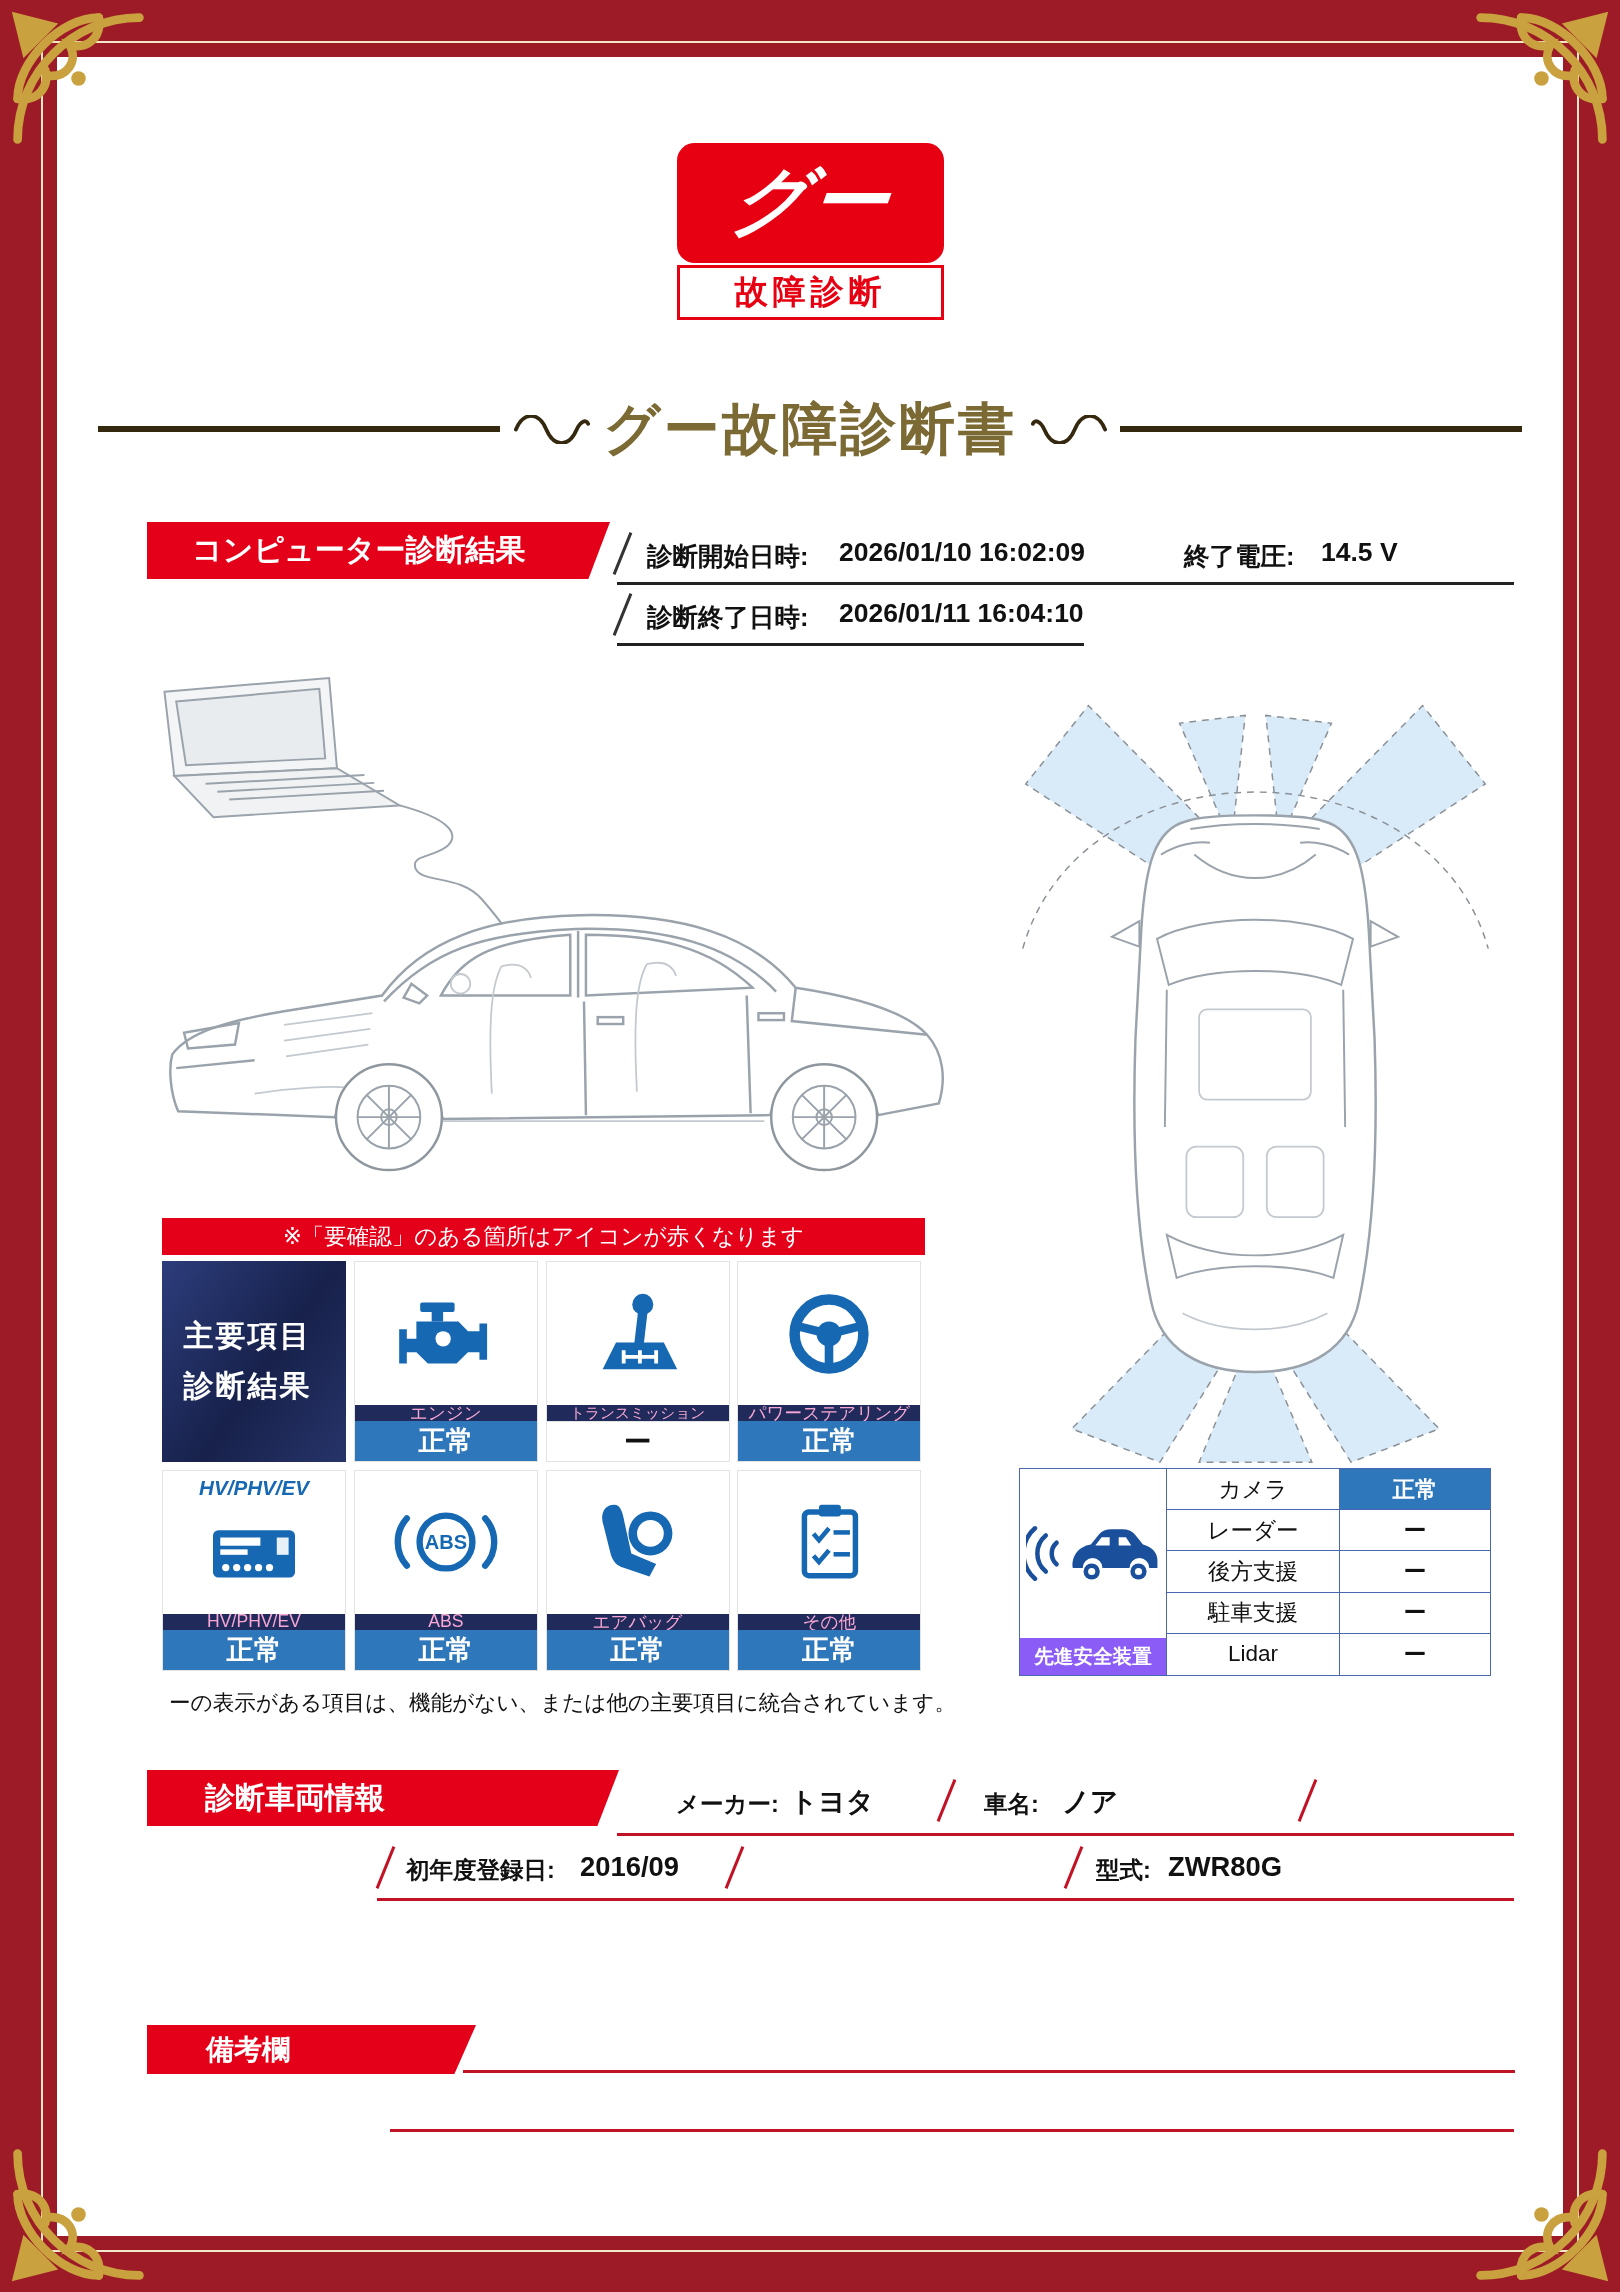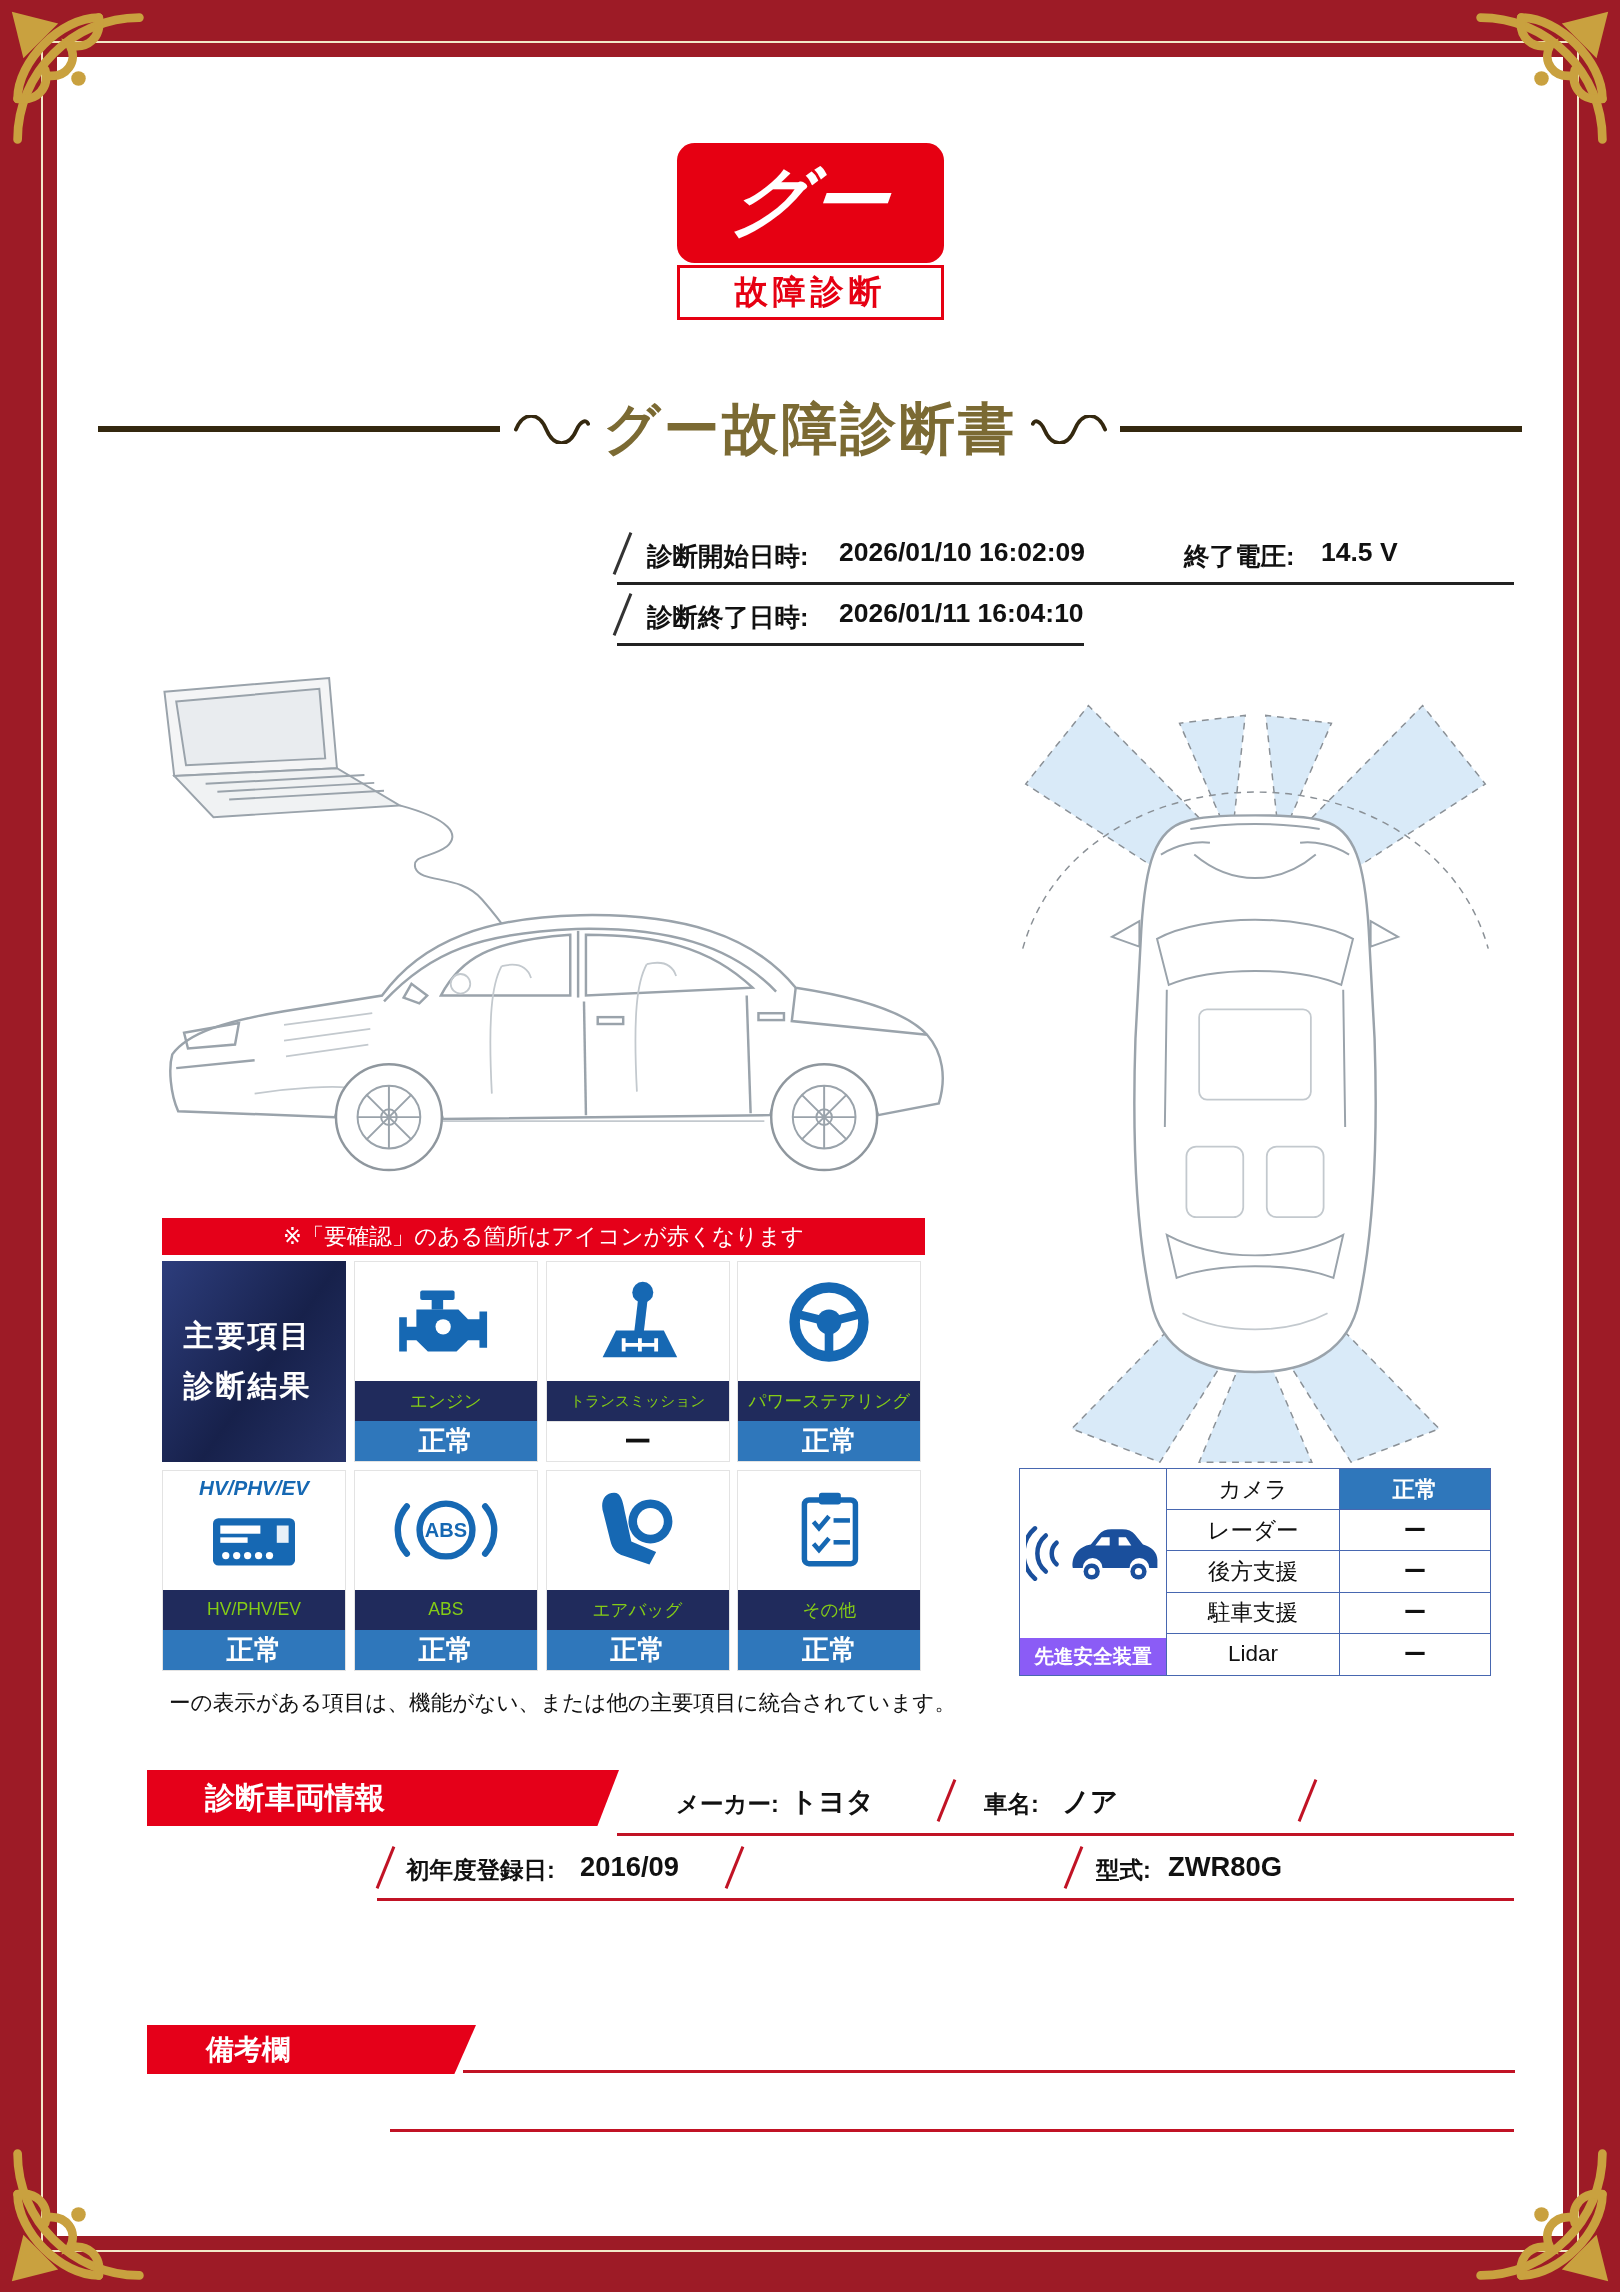--- a/index.html
+++ b/index.html
@@ -44,21 +44,21 @@
   #illu-side { position:absolute; left:137px; top:672px; width:843px; height:555px; z-index:1; }
   #illu-top  { position:absolute; left:998px; top:686px; width:515px; height:784px; z-index:1; }
 
   
   #notice { position:absolute; left:162px; top:1218px; width:763px; height:37px; background:#e50019; color:#fff; font-size:22.5px; display:flex; align-items:center; justify-content:center; z-index:2; }
 
   
   #grid { position:absolute; left:162px; top:1261px; display:grid; grid-template-columns:repeat(4,184px); grid-template-rows:201px 201px; gap:7.8px; z-index:2; }
   .cell { background:#fff; border:1px solid #e3e3e3; display:flex; flex-direction:column; }
   .icon-area { flex:1; position:relative; display:flex; align-items:center; justify-content:center; }
-  .label-bar { height:40px; background:#202b5c; color:#84cc16; font-size:17.6px; display:flex; align-items:center; justify-content:center; white-space:nowrap; }
+  .label-bar { height:16px; background:#202b5c; color:#f9a8d4; font-size:17.6px; display:flex; align-items:center; justify-content:center; white-space:nowrap; }
   .label-bar.small { font-size:14.7px; }
   .status { height:40px; display:flex; align-items:center; justify-content:center; font-size:27.4px; font-weight:bold; }
   .status.ok { background:#2f77bb; color:#fff; }
   .status.dash { background:#fff; color:#111; border-top:1px solid #e3e3e3; }
   .header-cell { background:linear-gradient(125deg,#2d3d7c 0%,#17214b 55%,#273469 100%); border:none; color:#fff; font-size:30px; font-weight:bold; display:flex; flex-direction:column; justify-content:center; padding-left:21.6px; gap:9.8px; letter-spacing:2px; }
   .hv-top { position:absolute; top:4.9px; left:0; width:100%; text-align:center; color:#1668b3; font-weight:bold; font-style:italic; font-size:20.6px; }
 
   #footnote { position:absolute; left:169px; top:1688px; font-size:21.6px; color:#111; z-index:2; }
 
   
@@ -139,20 +139,23 @@
     <svg class="swirl" viewBox="0 0 80 30">
       <path d="M2,15 C10,-4 26,-4 34,15 C42,34 58,34 66,15 C70,6 76,4 78,9" fill="none" stroke="#34280f" stroke-width="4" stroke-linecap="round"></path>
     </svg>
     <h1>グー故障診断書</h1>
     <svg class="swirl" viewBox="0 0 80 30" style="transform:scaleX(-1)">
       <path d="M2,15 C10,-4 26,-4 34,15 C42,34 58,34 66,15 C70,6 76,4 78,9" fill="none" stroke="#34280f" stroke-width="4" stroke-linecap="round"></path>
     </svg>
     <div class="tline"></div>
   </div>
 
+  <div class="banner" id="diag-banner">
+      <span>コンピューター診断結果</span>
+    </div>
 
   <span class="slash dark" style="left:621px; top:531px;"></span>
   <span class="flabel" style="left:647px; top:539px; font-size:25.5px;">診断開始日時:</span>
   <span class="fvalue" style="left:839px; top:537px; font-size:26.5px;">2026/01/10 16:02:09</span>
   <span class="flabel" style="left:1184px; top:539px; font-size:25.5px;">終了電圧:</span>
   <span class="fvalue" style="left:1321px; top:537px; font-size:26.5px;">14.5 V</span>
   <div class="blackline" style="left:617px; top:582px; width:897px;"></div>
 
   <span class="slash dark" style="left:621px; top:592px;"></span>
   <span class="flabel" style="left:647px; top:600px; font-size:25.5px;">診断終了日時:</span>

